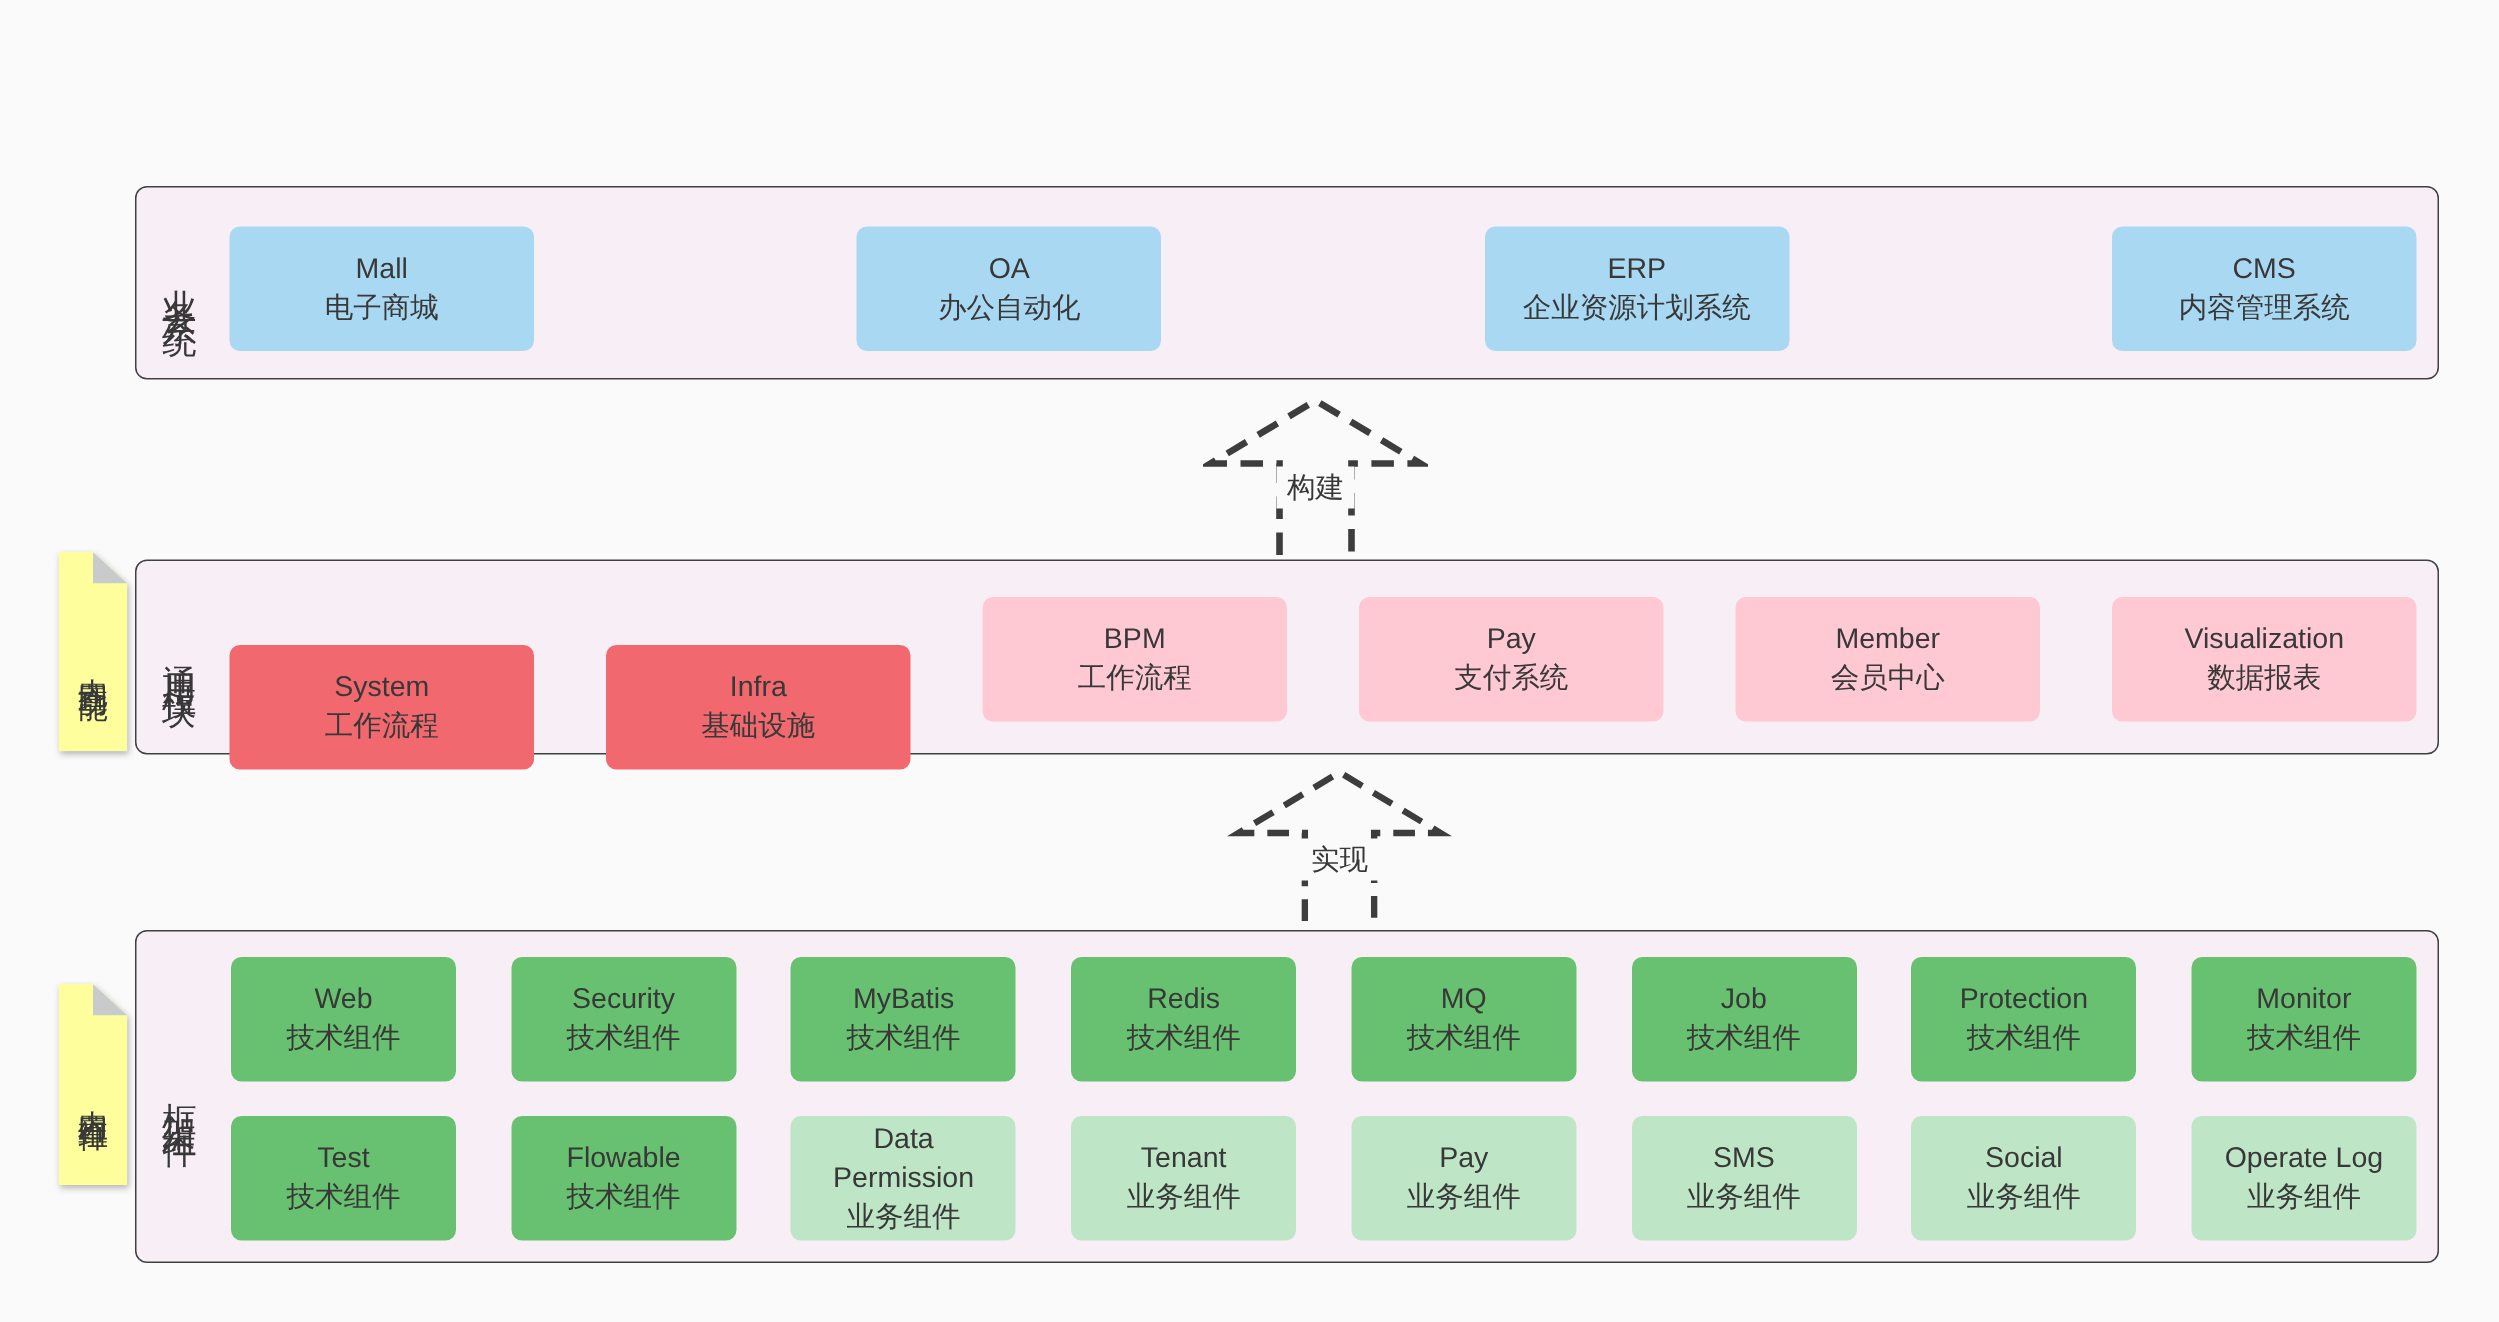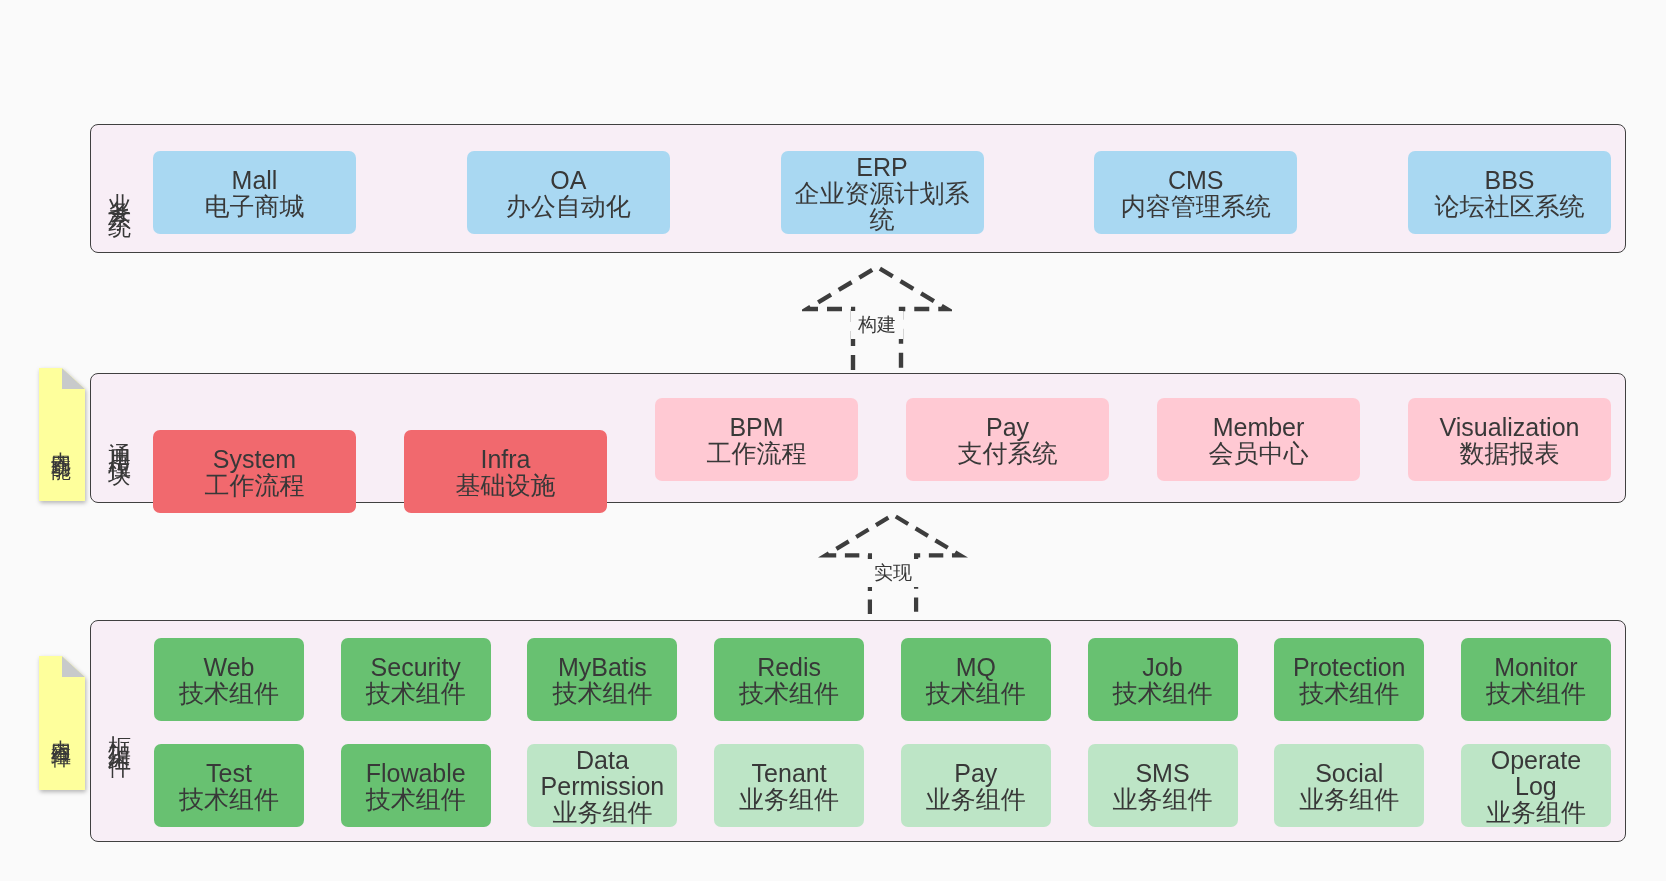--- a/index.html
+++ b/index.html
@@ -29,21 +29,21 @@
     display:flex; justify-content:space-between;
   }
   .band-1 .row{top:26px;}
   .band-2 .row{top:24px;}
   .band-3 .row{left:63px;}
   .row-a{top:17px;}
   .row-b{top:123px;gap:20px;}
   .box{
     width:203px; height:83px; border-radius:7px; box-sizing:border-box;
     display:flex; flex-direction:column; justify-content:center; align-items:center;
-    text-align:center; font-size:25px; line-height:26px; padding:4px 10px;
+    text-align:center; font-size:19px; line-height:26px; padding:4px 10px;
   }
   .band-3 .box{width:150px;}
   .box span{display:block;}
   .blue{background:var(--box-blue,#a9d8f2);}
   .red{background:var(--box-red,#f1696e);margin-top:32px;}
   .pink{background:var(--box-pink,#ffc9d3);}
   .green{background:var(--box-green,#68c171);}
   .lgreen{background:var(--box-green-light,#bde5c6);}
   .arrow{position:absolute; width:150px;}
   .arrow-1{left:802px; top:264px; height:106px;}
@@ -94,24 +94,20 @@
         <span>办公自动化</span>
       </div>
       <div class="box blue">
         <span>ERP</span>
         <span>企业资源计划系统</span>
       </div>
       <div class="box blue">
         <span>CMS</span>
         <span>内容管理系统</span>
       </div>
-      <div class="box blue">
-        <span>BBS</span>
-        <span>论坛社区系统</span>
-      </div>
     </div>
   </section>
 
   <div class="arrow arrow-1">
     <svg viewBox="0 0 150 106">
       <path d="M51,106 L51,45 L5,45 L75,3 L145,45 L99,45 L99,106"></path>
     </svg>
     <span class="arrow-label">构建</span>
   </div>
 

